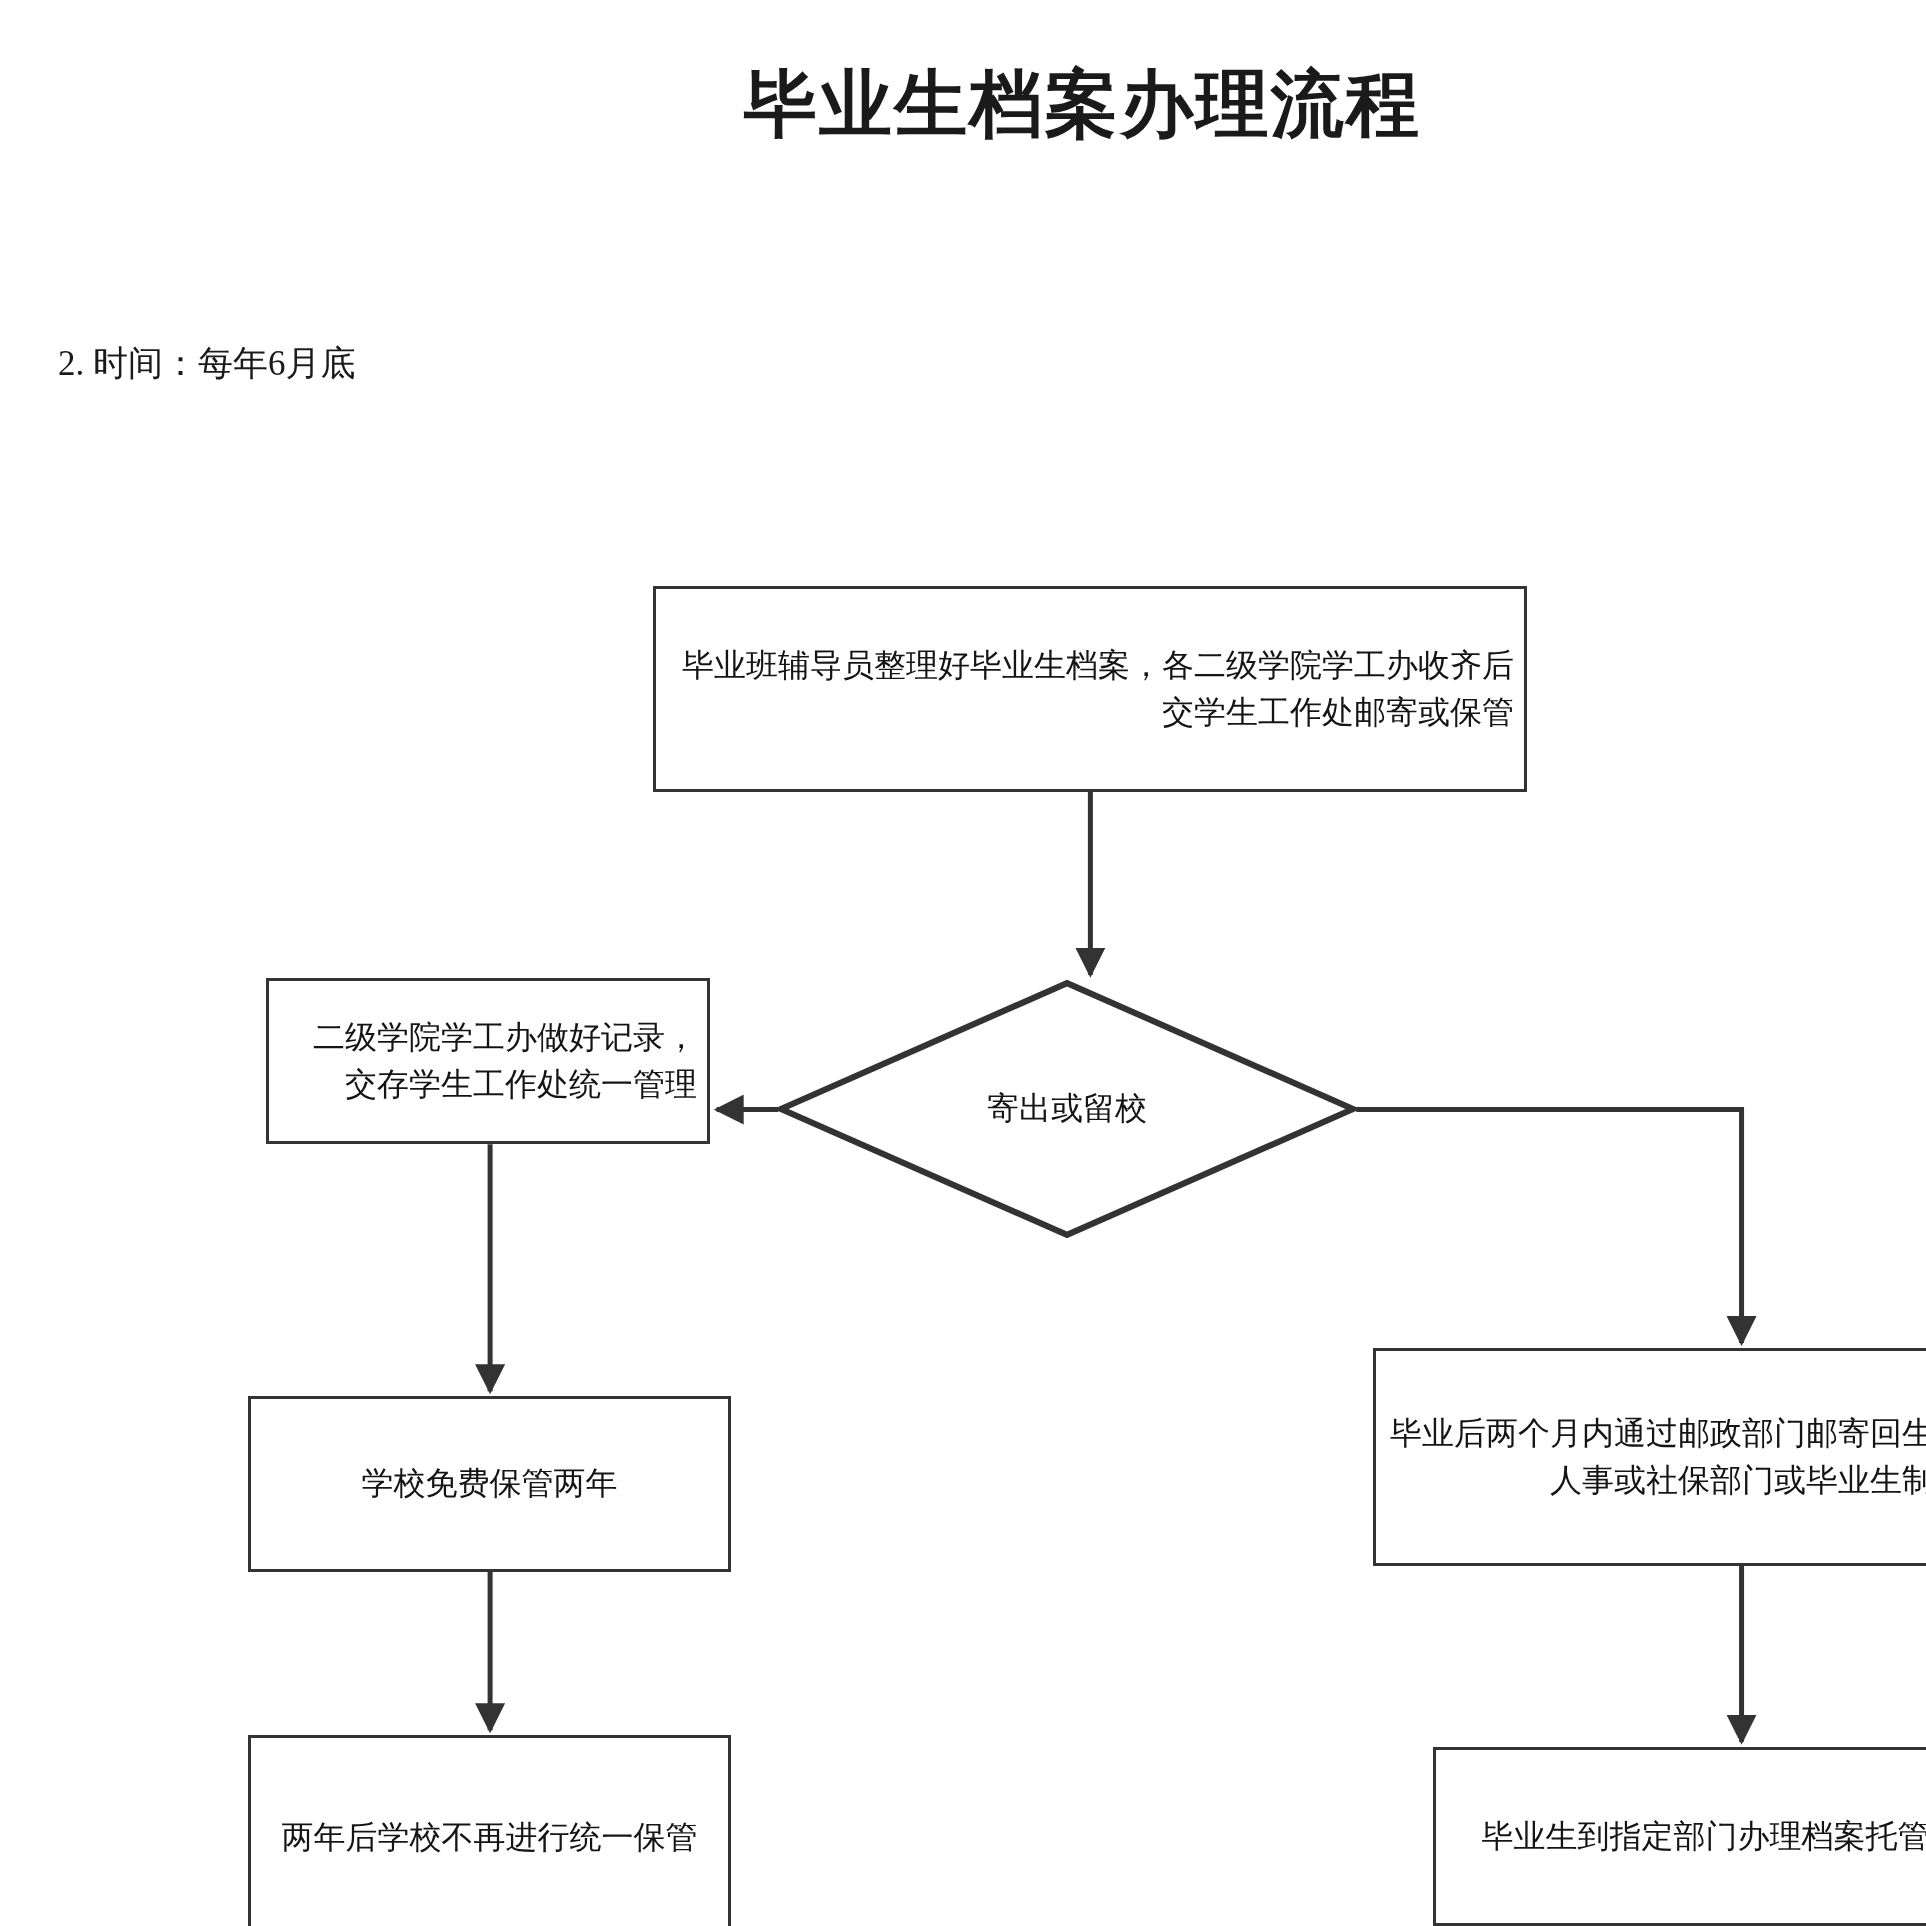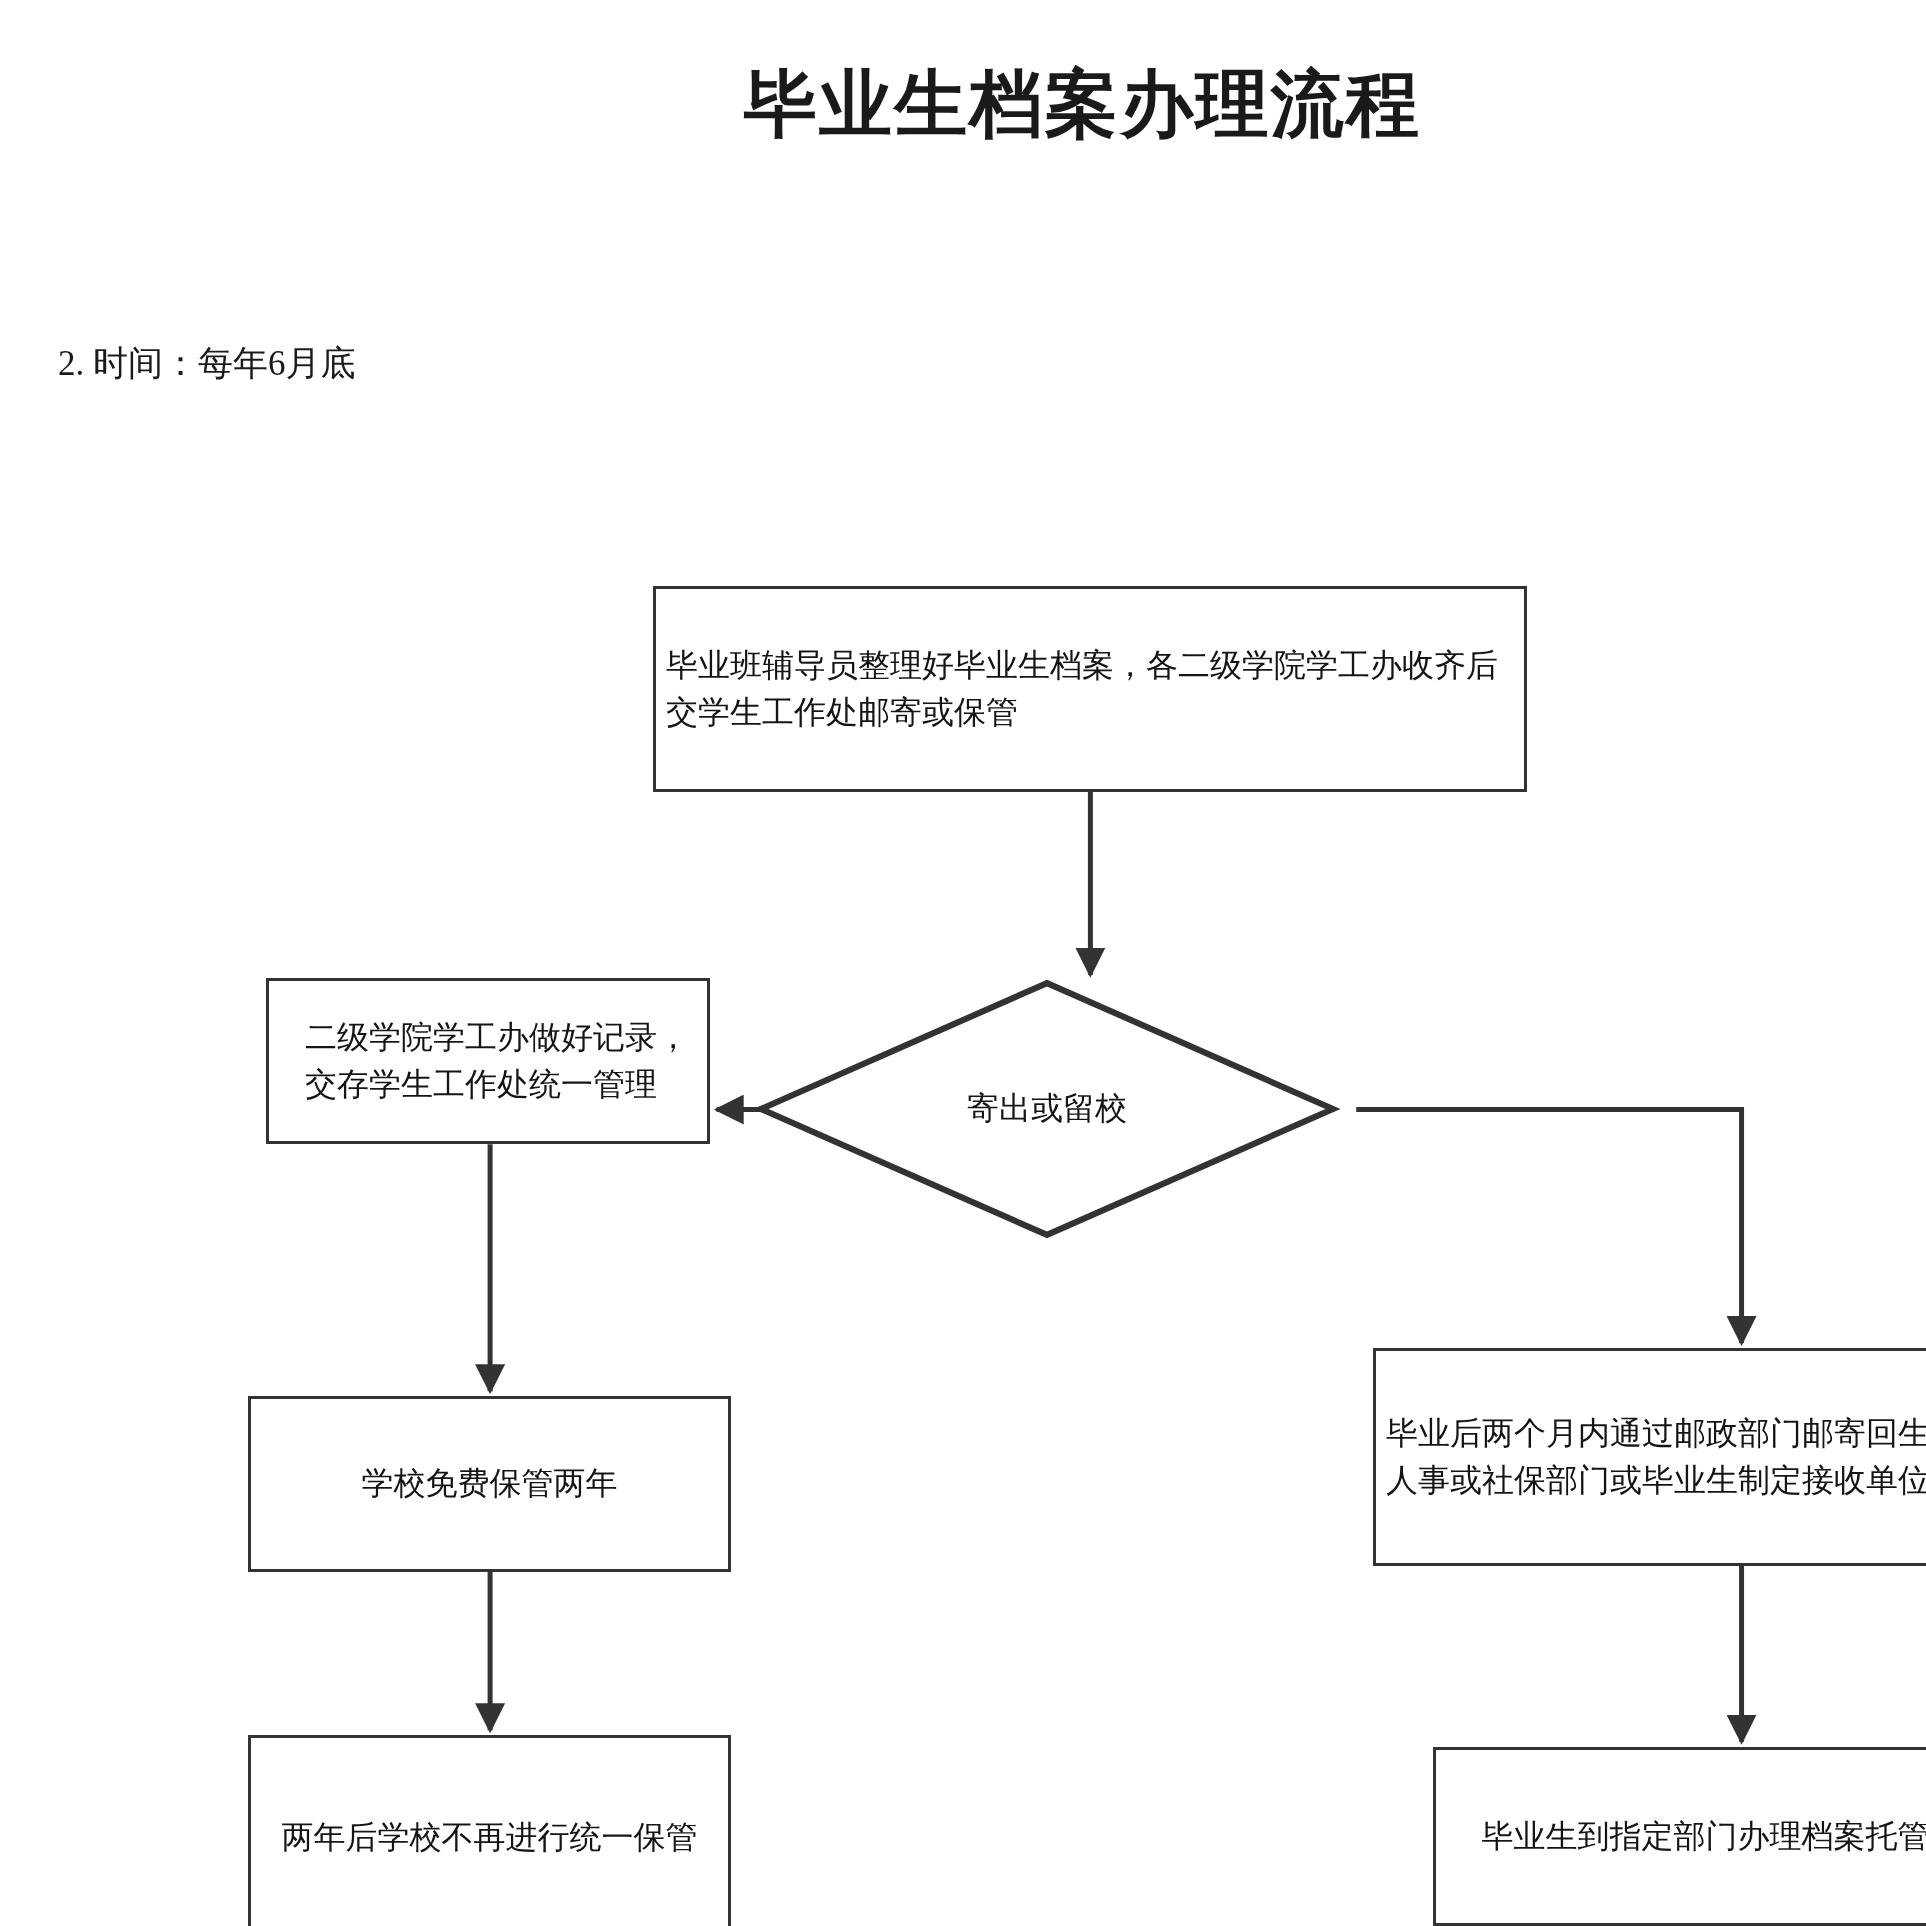--- a/index.html
+++ b/index.html
@@ -35,39 +35,39 @@
   
   .wires{position:absolute;left:0;top:0;width:2165px;height:1998px;overflow:visible;}
 
   
   .node{
     position:absolute;
     box-sizing:border-box;
     border:3.5px solid #333;
     background:#fff;
     display:flex;align-items:center;justify-content:center;
-    text-align:left;
+    text-align:right;
     font-size:32px;
     line-height:1.48;
     padding:3.9px 10px;
     color:#141414;
   }
   .node span{display:block;}
 
   .n-top{left:653px;top:586px;width:874px;height:206px;}
   .n-left{left:266px;top:978px;width:444px;height:166px;padding-left:36px;}
   .n-leftmid{left:248px;top:1396px;width:483px;height:176px;}
   .n-leftbot{left:248px;top:1735px;width:483px;height:206px;}
   .n-right{left:1373px;top:1348px;width:734px;height:218px;}
   .n-rightbot{left:1433px;top:1747px;width:609px;height:179px;}
 
   
   .diamond{
     position:absolute;
-    left:758px;top:980px;
+    left:778px;top:980px;
     width:578px;height:258px;
   }
   .diamond svg{position:absolute;left:0;top:0;width:100%;height:100%;overflow:visible;}
   .diamond .dlabel{
     position:absolute;left:0;top:0;width:100%;height:100%;
     display:flex;align-items:center;justify-content:center;
     font-size:32px;color:#141414;text-align:center;
     pointer-events:none;
   }
 </style>

